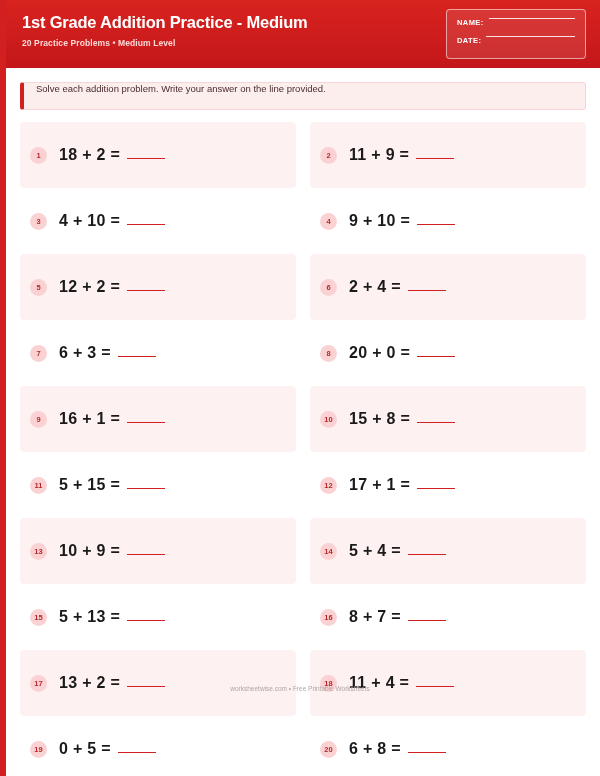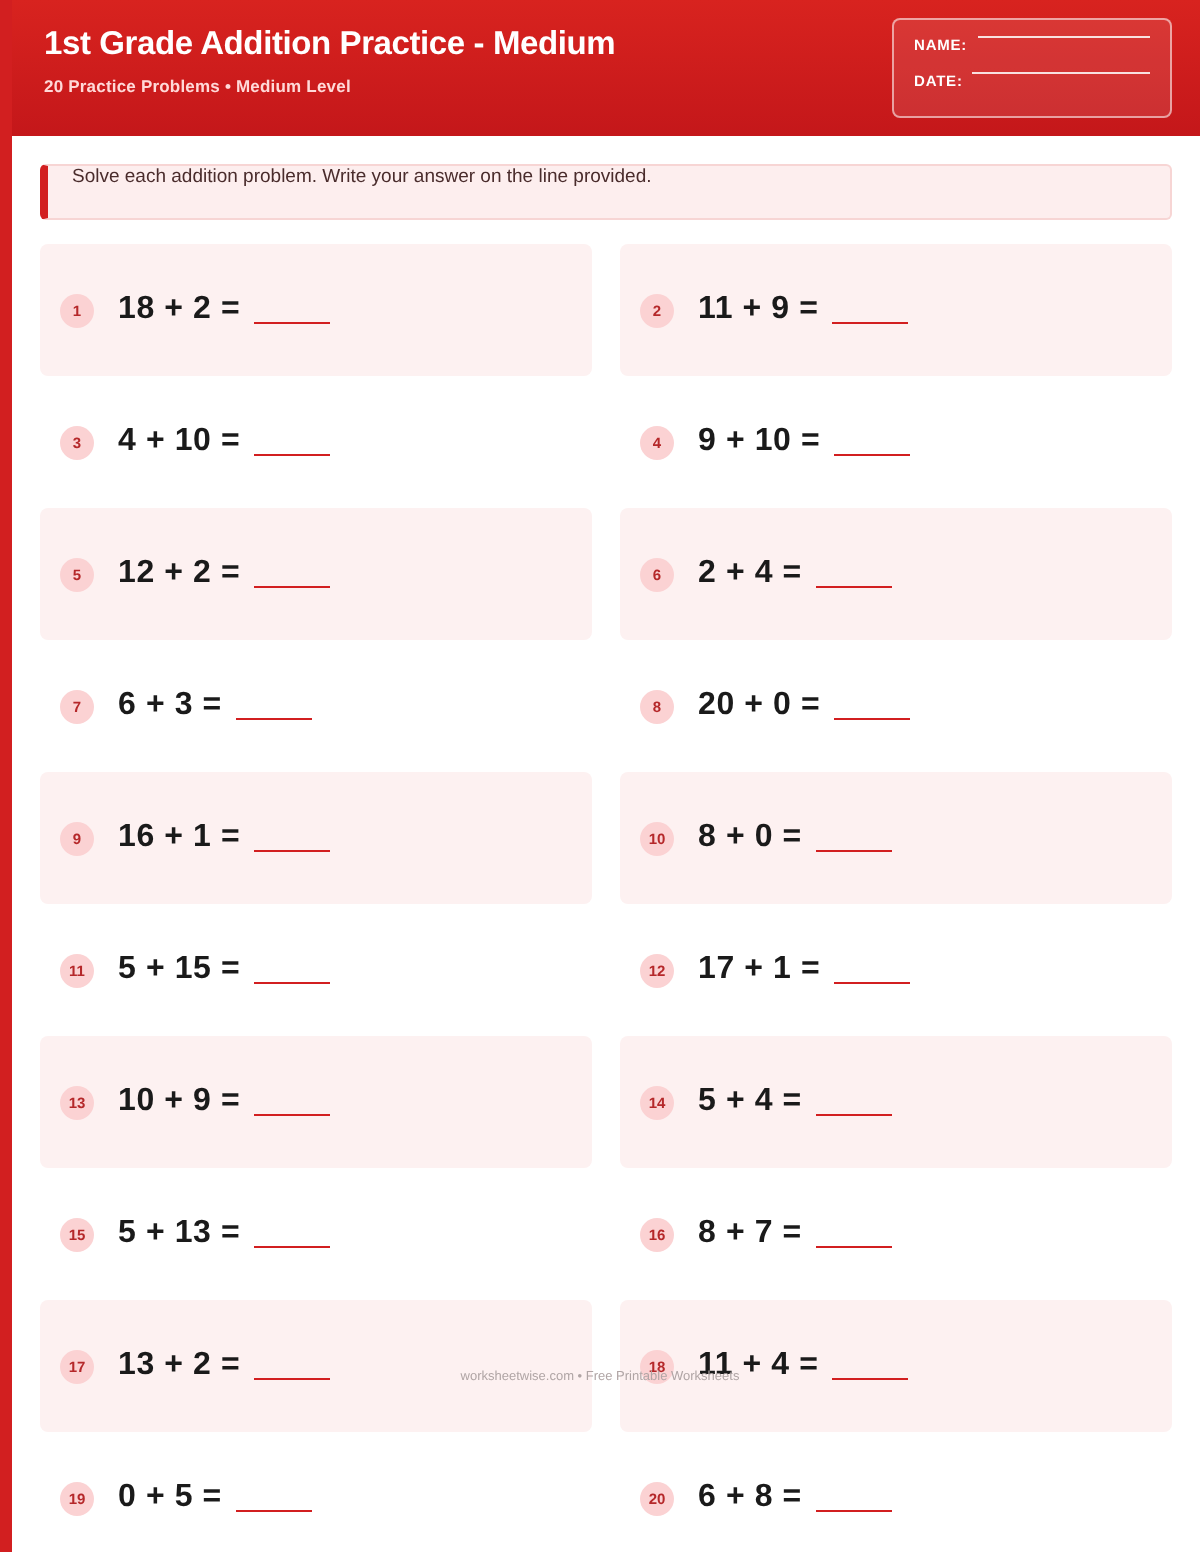--- a/index.html
+++ b/index.html
@@ -115,21 +115,21 @@
     justify-content: center;
     margin-right: 12px;
   }
   .expr {
     font-size: 16px;
     font-weight: bold;
     color: #1a1a1a;
     letter-spacing: 0.3px;
     white-space: nowrap;
     display: flex;
-    align-items: center;
+    align-items: flex-start;
   }
   .answer-line {
     display: inline-block;
     width: 38px;
     border-bottom: 1.6px solid #d21f20;
     margin-left: 7px;
     height: 13px;
   }
   .footer {
     position: absolute;
@@ -230,21 +230,21 @@
     <div class="cell shaded">
       <span class="num">9</span>
       <span class="expr">
           <span>16 + 1 =</span>
           <span class="answer-line"></span>
         </span>
     </div>
     <div class="cell shaded">
       <span class="num">10</span>
       <span class="expr">
-          <span>8 + 0 =</span>
+          <span>15 + 8 =</span>
           <span class="answer-line"></span>
         </span>
     </div>
 
     <div class="cell">
       <span class="num">11</span>
       <span class="expr">
           <span>5 + 15 =</span>
           <span class="answer-line"></span>
         </span>

